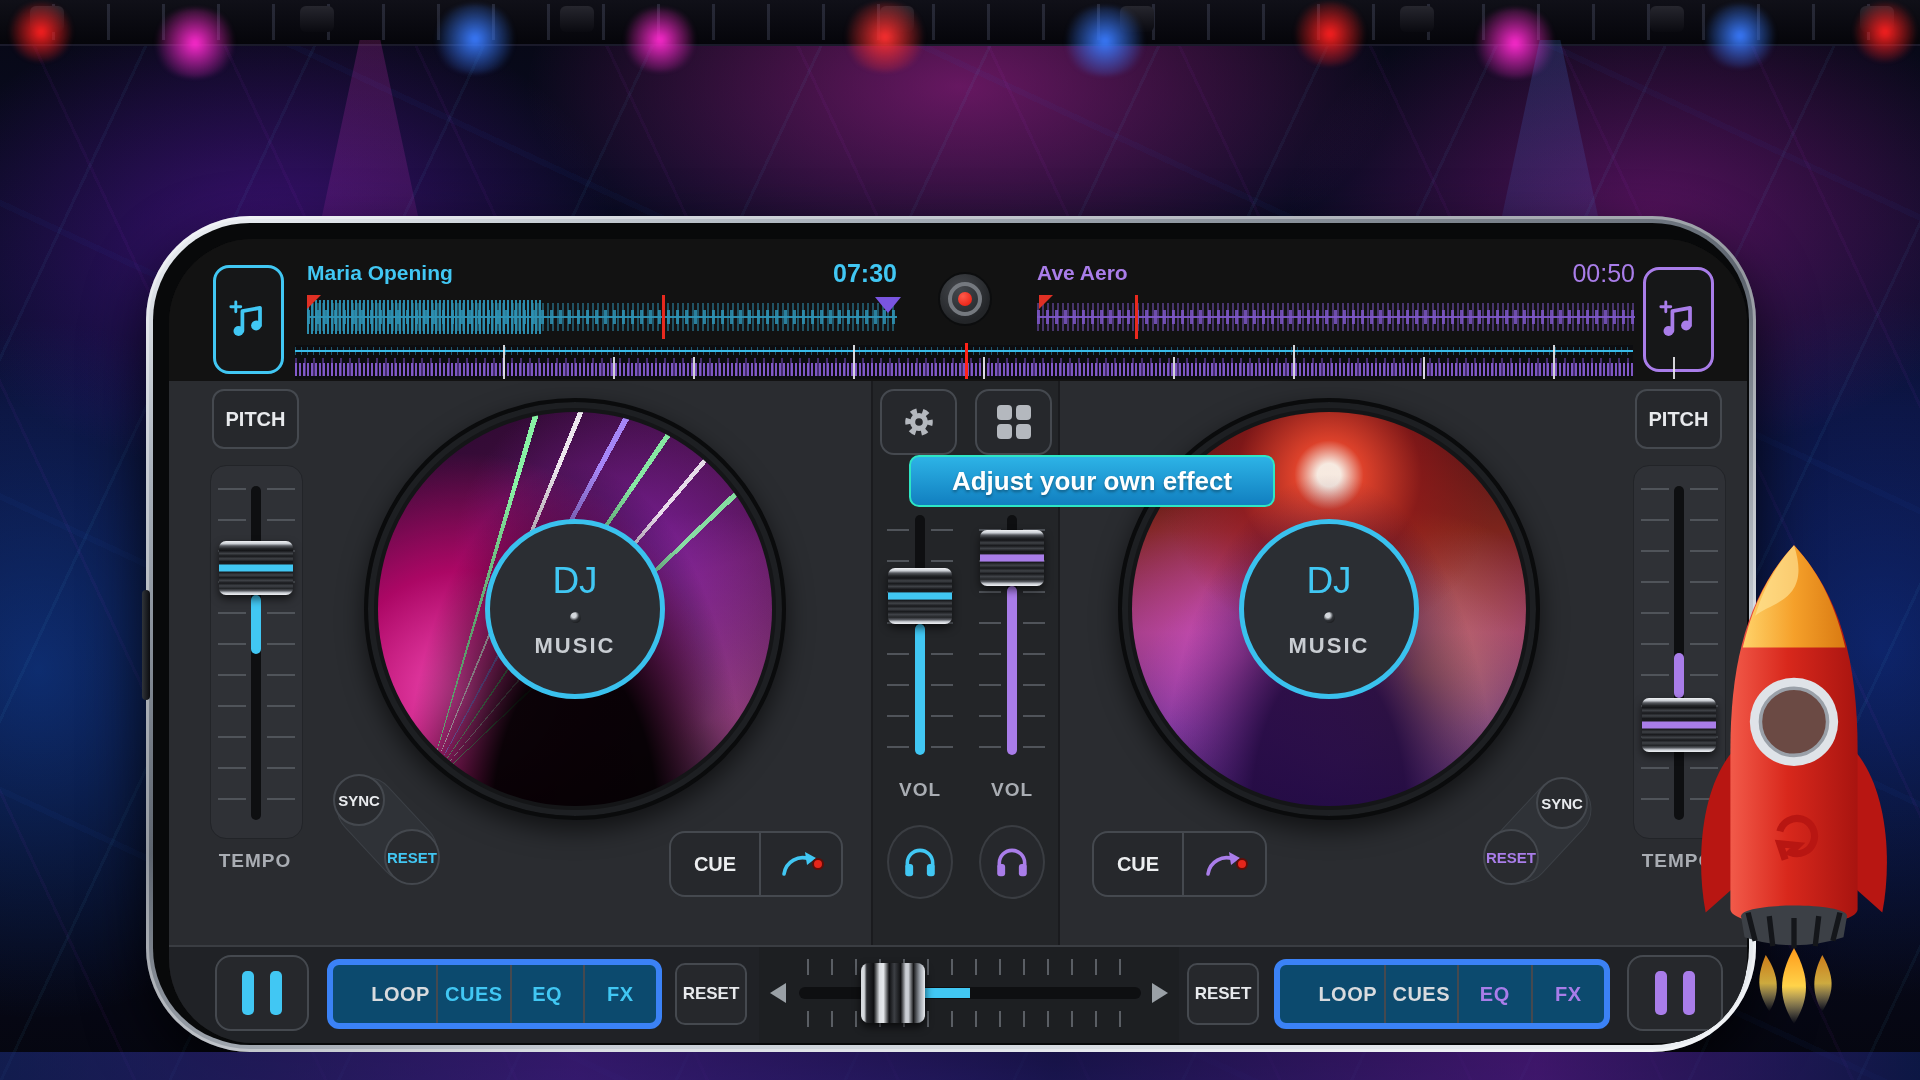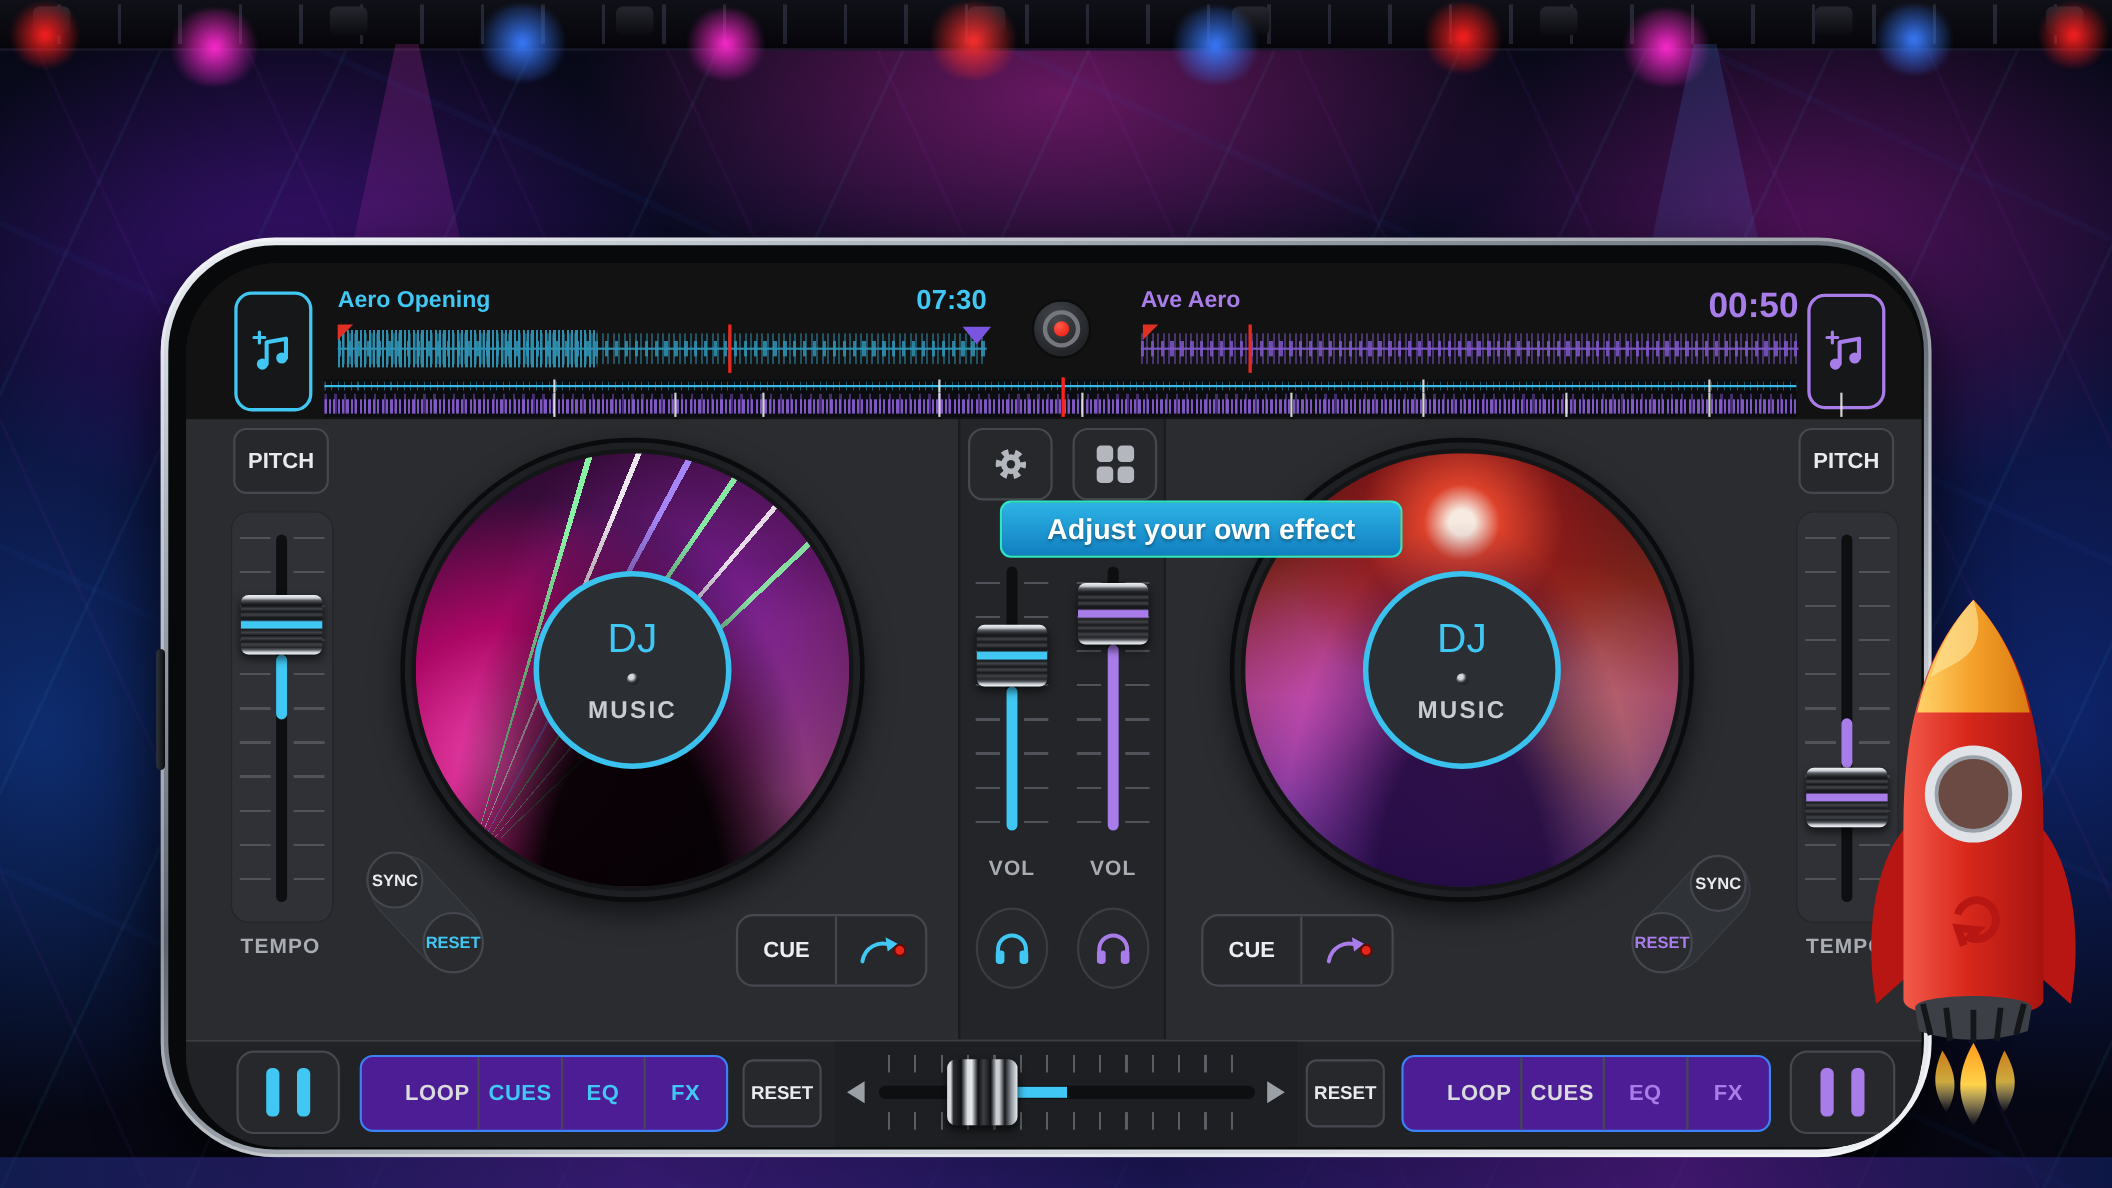--- a/index.html
+++ b/index.html
@@ -142,21 +142,21 @@
   
   .hticks{position:absolute;height:16px;background:repeating-linear-gradient(90deg,#5a5e64 0 2px,transparent 2px 24px);}
   .htrack{position:absolute;height:12px;border-radius:6px;background:#0e0f11;}
   .hfill{position:absolute;height:10px;background:var(--cyan,#41c7f3);}
   .xknob{position:absolute;border-radius:8px;box-shadow:0 4px 8px rgba(0,0,0,.65);
     background:linear-gradient(90deg,#d6dade 0 5%,#2a2c30 9%,#0f1012 20%,#dadde1 29%,#e6e9ec 35%,#0f1012 44%,#3c3f44 52%,#0f1012 62%,#caced4 70%,#caced4 74%,#17181a 82%,#9aa0a8 92%,#e8ebef 100%);}
   .tri-l{width:0;height:0;border-top:10px solid transparent;border-bottom:10px solid transparent;border-right:16px solid #9aa0a6;}
   .tri-r{width:0;height:0;border-top:10px solid transparent;border-bottom:10px solid transparent;border-left:16px solid #9aa0a6;}
   .tri-down{width:0;height:0;border-left:13px solid transparent;border-right:13px solid transparent;border-top:16px solid #7a55e0;}
   .pausebar{width:12px;height:44px;border-radius:5px;}
-  .grpbtn{position:absolute;display:flex;border:2px solid #3b82f6;border-radius:12px;background:#4c1d95;box-sizing:border-box;overflow:hidden;padding-left:32px;}
+  .grpbtn{position:absolute;display:flex;border:6px solid #3b82f6;border-radius:12px;background:#0c4a6e;box-sizing:border-box;overflow:hidden;padding-left:32px;}
   .grpbtn .cell{flex:1;display:flex;align-items:center;justify-content:center;border-left:2px solid #45494f;}
   .grpbtn .cell:first-child{border-left:none;}
   .c-cyan{color:var(--cyan,#41c7f3);} .c-purple{color:var(--purple,#a97de9);} .c-white{color:#d9dbde;}
   .grid-icon{display:grid;grid-template-columns:15px 15px;grid-template-rows:15px 15px;gap:4px;}
   .grid-icon div{background:#b4b8be;border-radius:4px;}
   .bottom-floor{position:absolute;left:0;top:1052px;width:1920px;height:28px;z-index:6;
     background:linear-gradient(90deg,rgba(30,50,140,.5),rgba(90,40,180,.55) 30%,rgba(40,30,120,.5) 55%,rgba(120,40,200,.5) 80%,rgba(20,40,120,.5));}
   .rocket{position:absolute;left:1688px;top:538px;z-index:20;}
 </style>
 </head>
@@ -197,21 +197,21 @@
 
           <div class="btn addbtn cyan abs" style="left:44px;top:26px;width:71px;height:109px">
             <svg width="44" height="44" viewBox="0 0 40 40">
               <path d="M14 30 V12 l16 -3 v16" stroke="#41c7f3" stroke-width="3.4" fill="none" stroke-linejoin="round" stroke-linecap="round"></path>
               <circle cx="10.5" cy="30" r="4.6" fill="#41c7f3"></circle>
               <circle cx="26.5" cy="25" r="4.6" fill="#41c7f3"></circle>
               <path d="M3.5 8 h9 M8 3.5 v9" stroke="#41c7f3" stroke-width="2.6" stroke-linecap="round"></path>
             </svg>
           </div>
 
-          <div class="abs" style="left:138px;top:22px;font-size:21px;font-weight:bold;color:var(--cyan)">Aero Opening</div>
+          <div class="abs" style="left:138px;top:22px;font-size:21px;font-weight:bold;color:var(--cyan)">Maria Opening</div>
           <div class="wave" style="left:138px;top:56px;width:590px;--wc:#2e93b5">
             <div class="wv-line"></div>
               <div class="wv-a"></div>
               <div class="wv-b"></div>
             <div class="wv-hot"></div>
             <div class="flag abs" style="left:0;top:0"></div>
             <div class="redline" style="left:355px;top:0;bottom:0"></div>
           </div>
           <div class="abs" style="left:600px;top:20px;width:128px;text-align:right;font-size:25px;font-weight:bold;color:var(--cyan)">07:30</div>
           <div class="tri-down abs" style="left:706px;top:58px"></div>
@@ -222,21 +222,21 @@
           </div>
 
           <div class="abs" style="left:868px;top:22px;font-size:21px;font-weight:bold;color:var(--purple)">Ave Aero</div>
           <div class="wave" style="left:868px;top:56px;width:598px;--wc:#7e57c8">
             <div class="wv-line"></div>
               <div class="wv-a"></div>
               <div class="wv-b"></div>
             <div class="flag abs" style="left:2px;top:0"></div>
             <div class="redline" style="left:98px;top:0;bottom:0"></div>
           </div>
-          <div class="abs" style="left:1338px;top:20px;width:128px;text-align:right;font-size:32px;font-weight:bold;color:var(--purple)">00:50</div>
+          <div class="abs" style="left:1338px;top:20px;width:128px;text-align:right;font-size:25px;font-weight:normal;color:var(--purple)">00:50</div>
 
           <div class="btn addbtn purple abs" style="left:1474px;top:28px;width:71px;height:105px">
             <svg width="44" height="44" viewBox="0 0 40 40">
               <path d="M14 30 V12 l16 -3 v16" stroke="#a97de9" stroke-width="3.4" fill="none" stroke-linejoin="round" stroke-linecap="round"></path>
               <circle cx="10.5" cy="30" r="4.6" fill="#a97de9"></circle>
               <circle cx="26.5" cy="25" r="4.6" fill="#a97de9"></circle>
               <path d="M3.5 8 h9 M8 3.5 v9" stroke="#a97de9" stroke-width="2.6" stroke-linecap="round"></path>
             </svg>
           </div>
 

